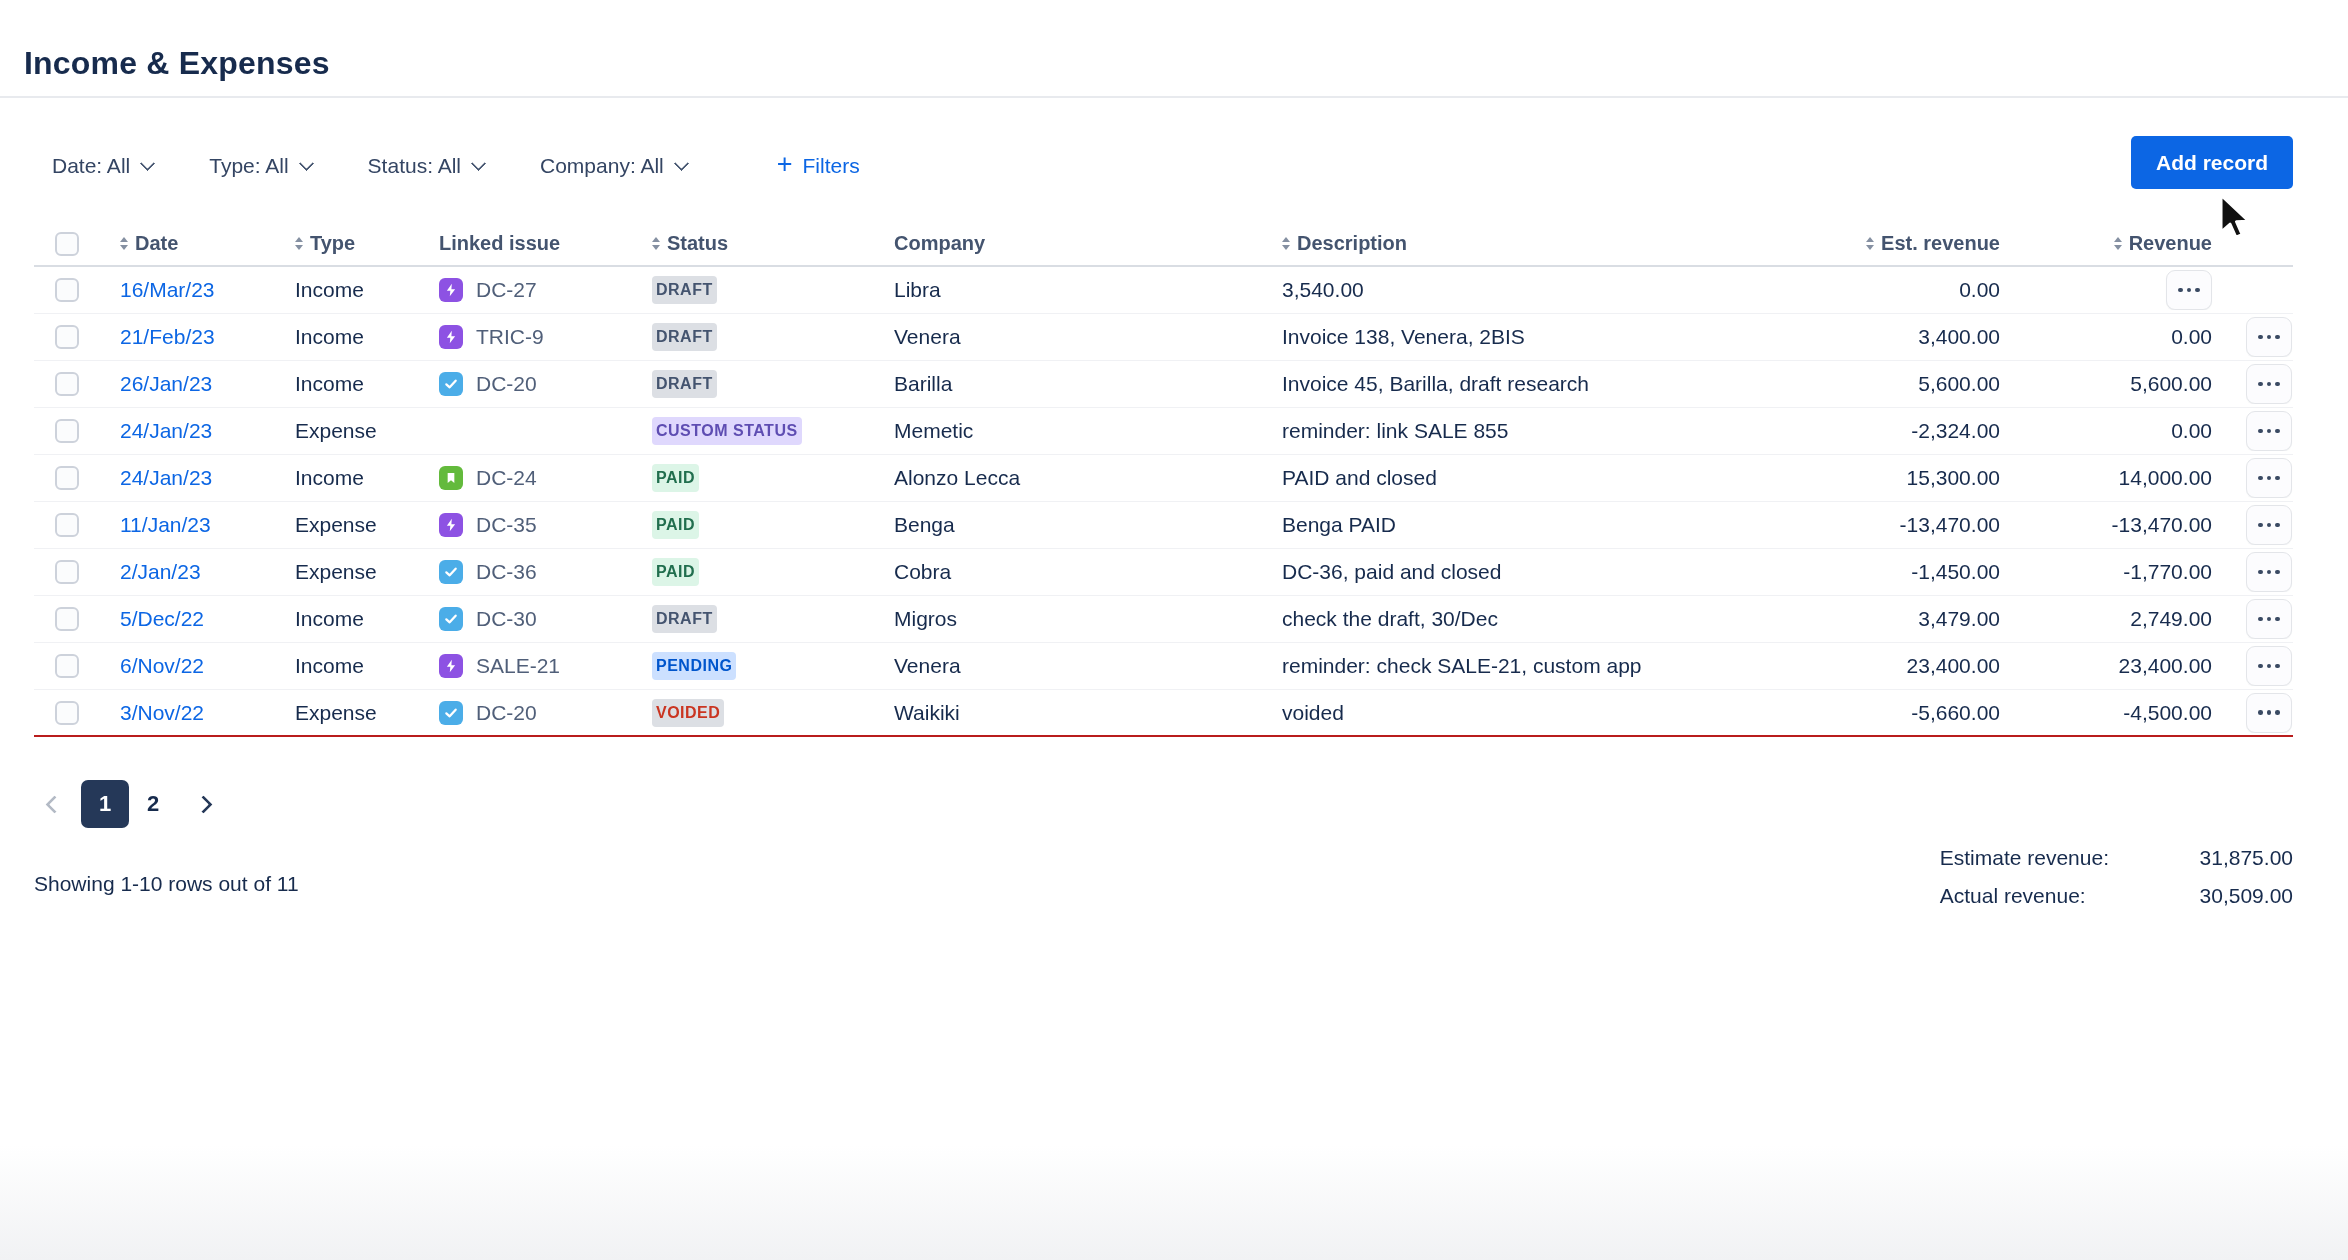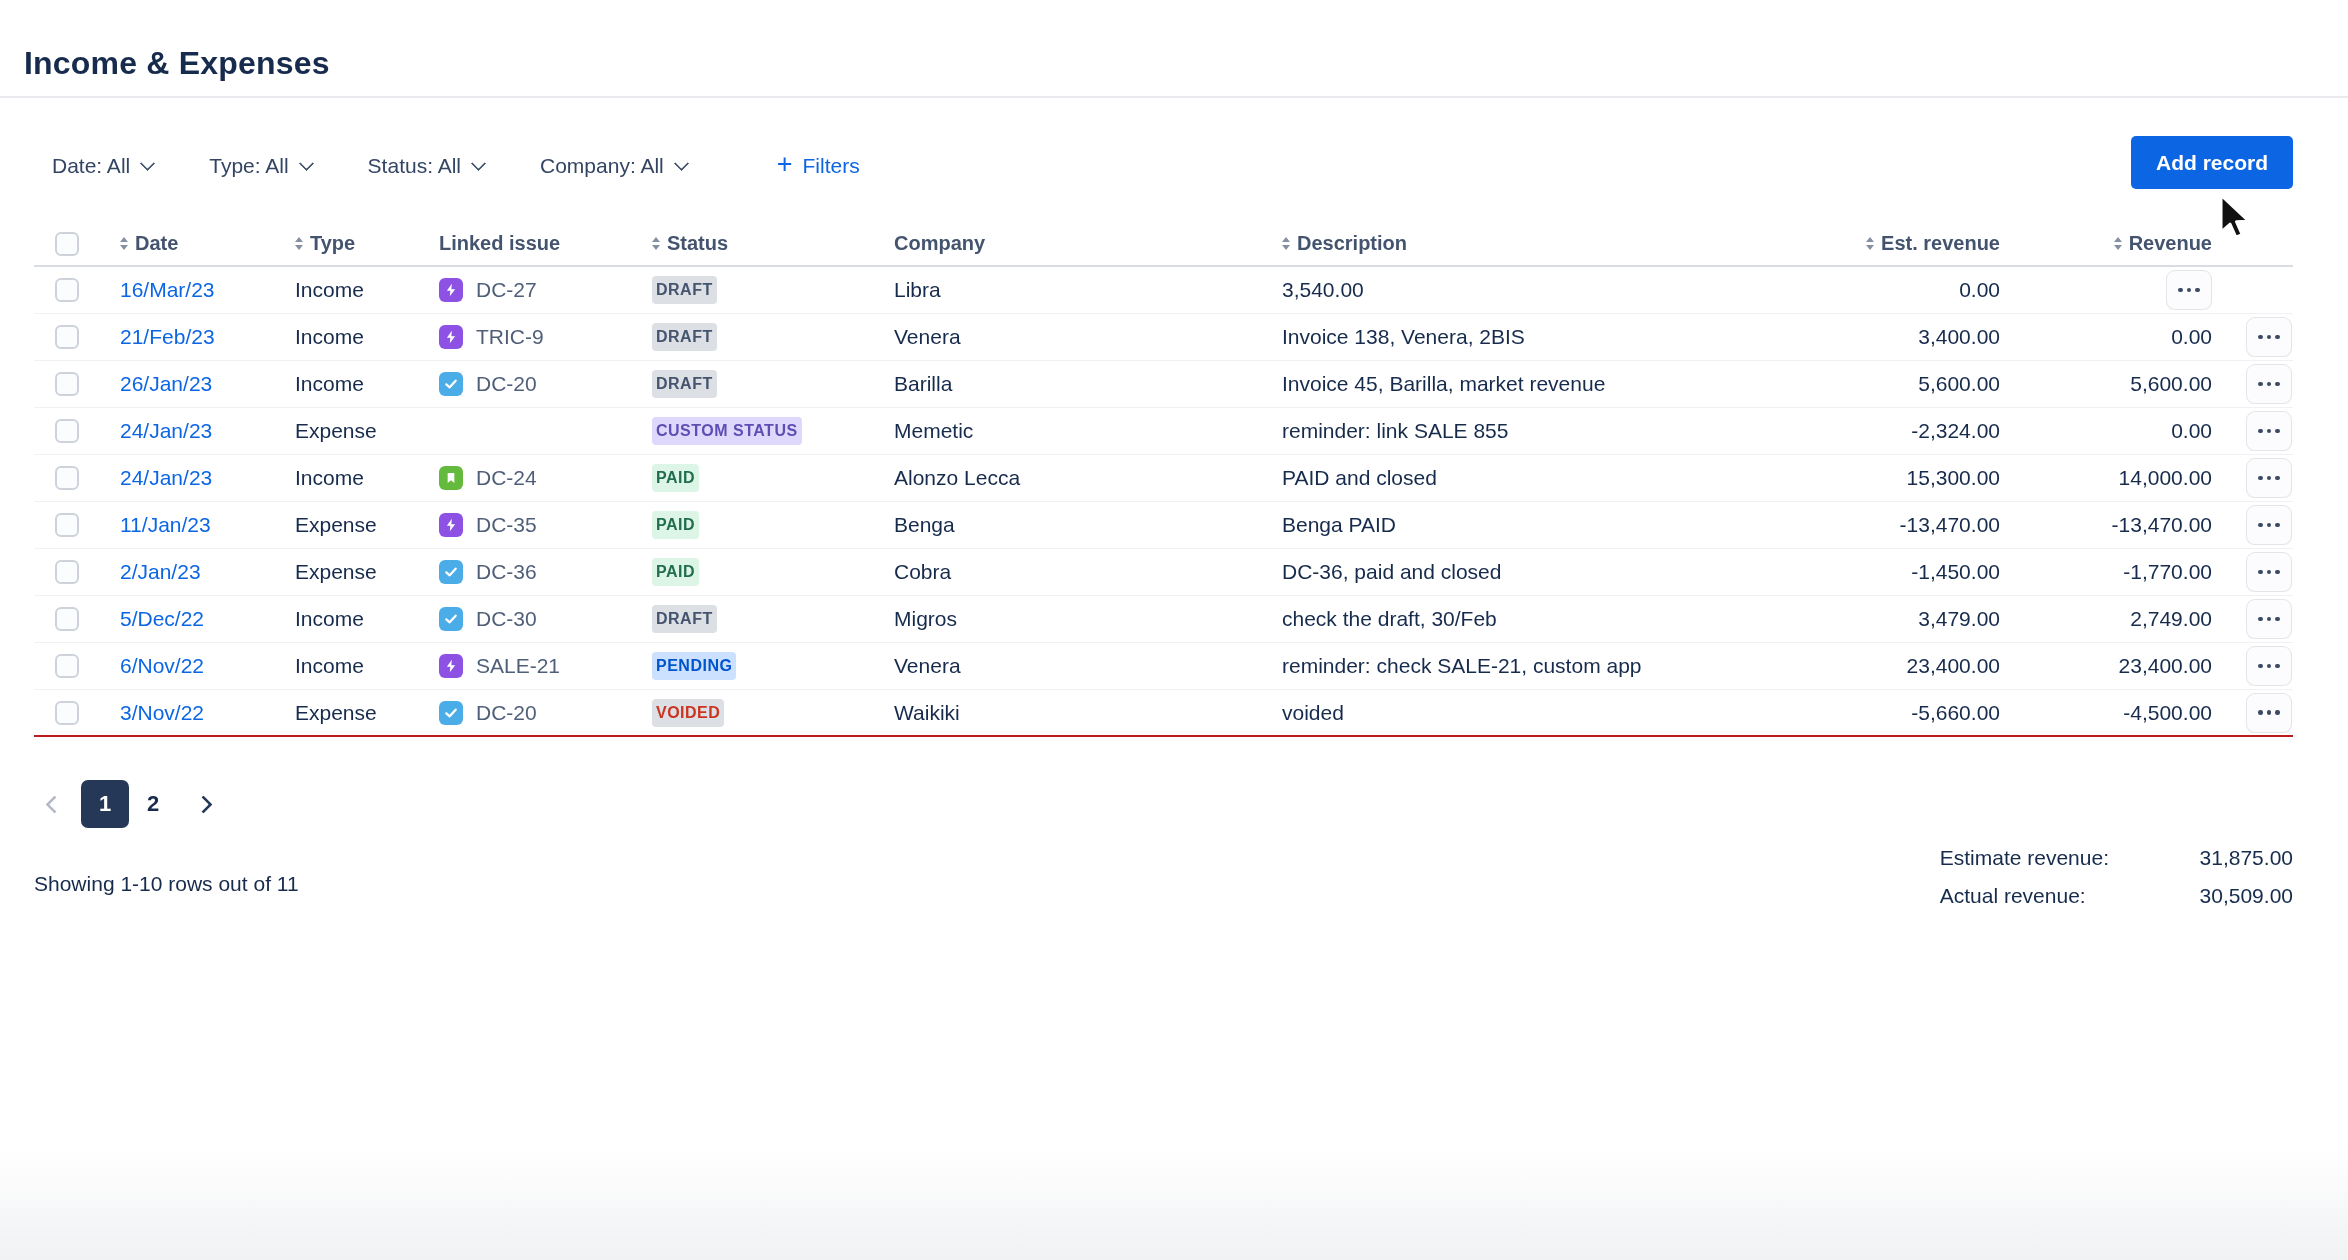--- a/index.html
+++ b/index.html
@@ -249,21 +249,21 @@
                 <path d="M5 12.5 L10 17 L19 7" stroke="#fff" stroke-width="3.4" fill="none" stroke-linecap="round" stroke-linejoin="round"></path>
               </svg>
             </span>
         <span class="issue-key">DC-20</span>
       </span>
     </div>
     <div class="cell">
           <span class="chip chip-draft">DRAFT</span>
         </div>
     <div class="cell">Barilla</div>
-    <div class="cell">Invoice 45, Barilla, market revenue</div>
+    <div class="cell">Invoice 45, Barilla, draft research</div>
     <div class="cell num">5,600.00</div>
     <div class="cell num">5,600.00</div>
     <div class="cell">
       <button class="more-btn">
         <span class="dot"></span>
             <span class="dot"></span>
             <span class="dot"></span>
       </button>
     </div>
   </div>
@@ -407,21 +407,21 @@
                 <path d="M5 12.5 L10 17 L19 7" stroke="#fff" stroke-width="3.4" fill="none" stroke-linecap="round" stroke-linejoin="round"></path>
               </svg>
             </span>
         <span class="issue-key">DC-30</span>
       </span>
     </div>
     <div class="cell">
           <span class="chip chip-draft">DRAFT</span>
         </div>
     <div class="cell">Migros</div>
-    <div class="cell">check the draft, 30/Feb</div>
+    <div class="cell">check the draft, 30/Dec</div>
     <div class="cell num">3,479.00</div>
     <div class="cell num">2,749.00</div>
     <div class="cell">
       <button class="more-btn">
         <span class="dot"></span>
             <span class="dot"></span>
             <span class="dot"></span>
       </button>
     </div>
   </div>

